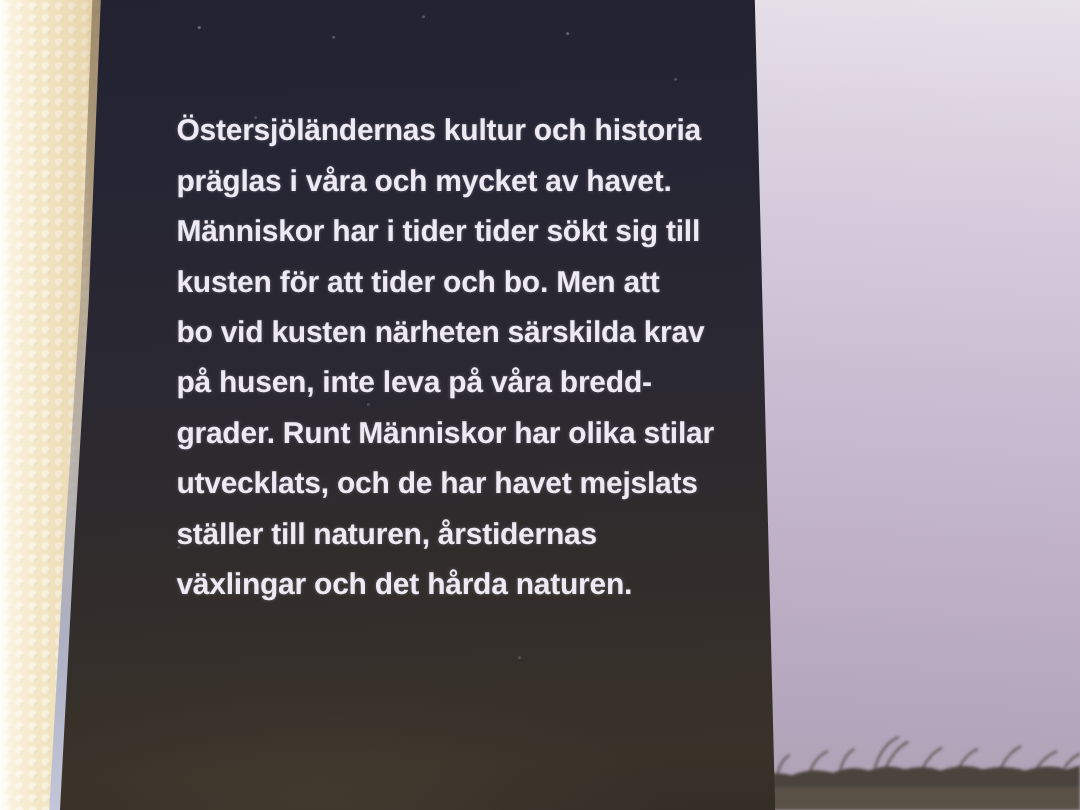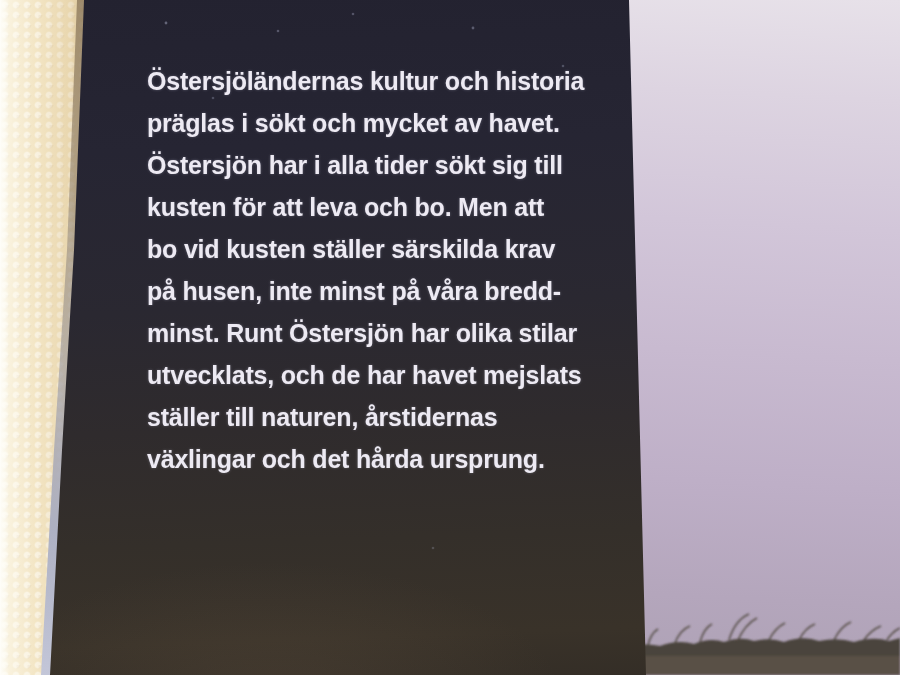--- a/index.html
+++ b/index.html
@@ -79,21 +79,21 @@
       352px 13px 0 0.3px rgba(195,200,228,0.30),
       472px 27px 0 0.4px rgba(195,200,228,0.35),
       212px 97px 0 0.3px rgba(195,200,228,0.26),
       562px 65px 0 0.3px rgba(195,200,228,0.28),
       306px 336px 0 0.3px rgba(195,200,228,0.22),
       432px 547px 0 0.3px rgba(195,200,228,0.22),
       148px 455px 0 0.3px rgba(195,200,228,0.20);
   }
   
   .panel-text{
-    position:absolute;left:147px;top:60px;width:470px;z-index:6;
+    position:absolute;left:147px;top:88px;width:470px;z-index:6;
     color:#edeaf3;
     font-size:25px;
     font-weight:600;
     letter-spacing:-0.2px;
     text-shadow:0 0 3px rgba(222,222,246,0.30);
   }
   .panel-text .line{
     height:42px;line-height:42px;white-space:nowrap;
   }
 </style>
@@ -134,24 +134,24 @@
   <div class="strip"></div>
 
   <div class="strip-edge"></div>
 
   <div class="panel"></div>
 
   <div class="specks"></div>
 
   <div class="panel-text">
     <div class="line">Östersjöländernas kultur och historia</div>
-    <div class="line">präglas i sökt och mycket av havet.</div>
-    <div class="line">Östersjön har i alla tider sökt sig till</div>
-    <div class="line">kusten för att leva och bo. Men att</div>
-    <div class="line">bo vid kusten ställer särskilda krav</div>
-    <div class="line">på husen, inte minst på våra bredd-</div>
-    <div class="line">minst. Runt Östersjön har olika stilar</div>
+    <div class="line">präglas i våra och mycket av havet.</div>
+    <div class="line">Människor har i tider tider sökt sig till</div>
+    <div class="line">kusten för att tider och bo. Men att</div>
+    <div class="line">bo vid kusten närheten särskilda krav</div>
+    <div class="line">på husen, inte leva på våra bredd-</div>
+    <div class="line">grader. Runt Människor har olika stilar</div>
     <div class="line">utvecklats, och de har havet mejslats</div>
     <div class="line">ställer till naturen, årstidernas</div>
-    <div class="line">växlingar och det hårda ursprung.</div>
+    <div class="line">växlingar och det hårda naturen.</div>
   </div>
 
 </div>
 
 </body></html>

